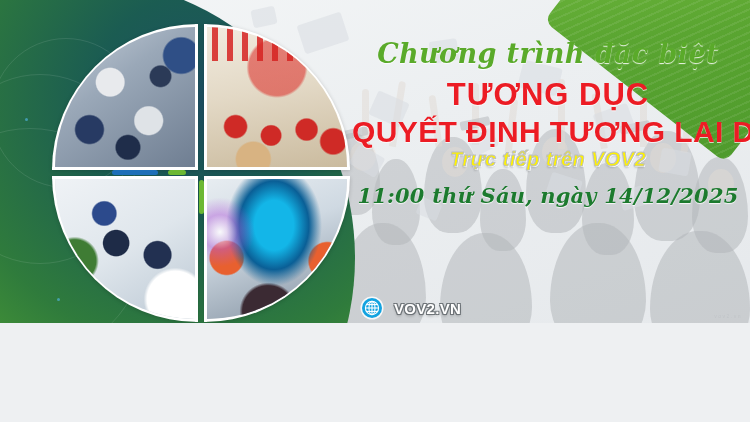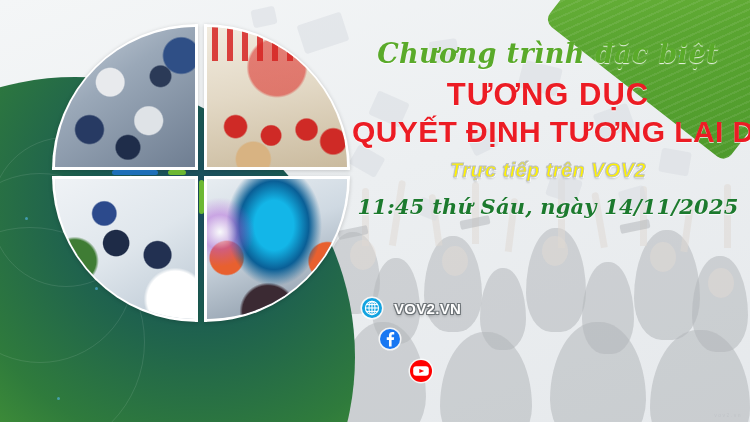--- a/index.html
+++ b/index.html
@@ -4,21 +4,21 @@
 <style>
   * { margin:0; padding:0; box-sizing:border-box; }
   html,body { width:750px; height:422px; overflow:hidden; }
   body {
     font-family:"Liberation Sans", sans-serif;
     background:#eef0f2;
     position:relative;
   }
   #poster {
     position:relative;
-    width:750px; height:422px;
+    width:750px; height:323px;
     overflow:hidden;
     background:linear-gradient(160deg,#f4f6f7 0%,#eceff1 45%,#e6e9ec 100%);
   }
 
   
   .crowd {
     position:absolute; right:0; bottom:0;
     width:430px; height:250px;
     opacity:.30;
     overflow:hidden;
@@ -202,21 +202,21 @@
     white-space:nowrap;
     text-shadow:0 1px 0 rgba(255,255,255,.7);
   }
   .live {
     font-family:"Liberation Sans", sans-serif;
     font-style:italic;
     font-weight:bold;
     font-size:20px;
     color:#fff200;
     letter-spacing:.4px;
-    margin-top:11px;
+    margin-top:0;
     -webkit-text-stroke:.9px #b9bdc2;
     text-shadow:1px 1px 0 #ffffff, -1px 0 0 #d5d8db, 0 2px 2px rgba(0,0,0,.15);
   }
   .datetime {
     font-family:"DejaVu Serif", serif;
     font-style:italic;
     font-weight:bold;
     font-size:21px;
     color:#1c7a2e;
     margin-top:12px;
@@ -357,21 +357,21 @@
     <div class="nub" style="left:60px;top:146px;width:46px;height:5px;background:#1e6fb8;"></div>
     <div class="nub" style="left:116px;top:146px;width:18px;height:5px;background:#6cb833;"></div>
     <div class="nub" style="left:147px;top:156px;width:5px;height:34px;background:#6cb833;"></div>
   </div>
 
   <div class="text-block">
     <div class="kicker">Chương trình đặc biệt</div>
     <div class="title1">TƯƠNG DỤC</div>
     <div class="title2">QUYẾT ĐỊNH TƯƠNG LAI DÂN TỘC</div>
     <div class="live">Trực tiếp trên VOV2</div>
-    <div class="datetime">11:45 thứ Sáu, ngày 14/11/2025</div>
+    <div class="datetime">11:00 thứ Sáu, ngày 14/12/2025</div>
   </div>
 
   <div class="contacts">
 
     <div class="c-row r1">
       <svg class="ic" width="24" height="24" viewBox="0 0 24 24">
         <circle cx="12" cy="12" r="11.5" fill="#ffffff" opacity=".85"></circle>
         <circle cx="12" cy="12" r="10" fill="#13a3e0"></circle>
         <g fill="none" stroke="#ffffff" stroke-width="1.1">
           <circle cx="12" cy="12" r="6.6"></circle>

